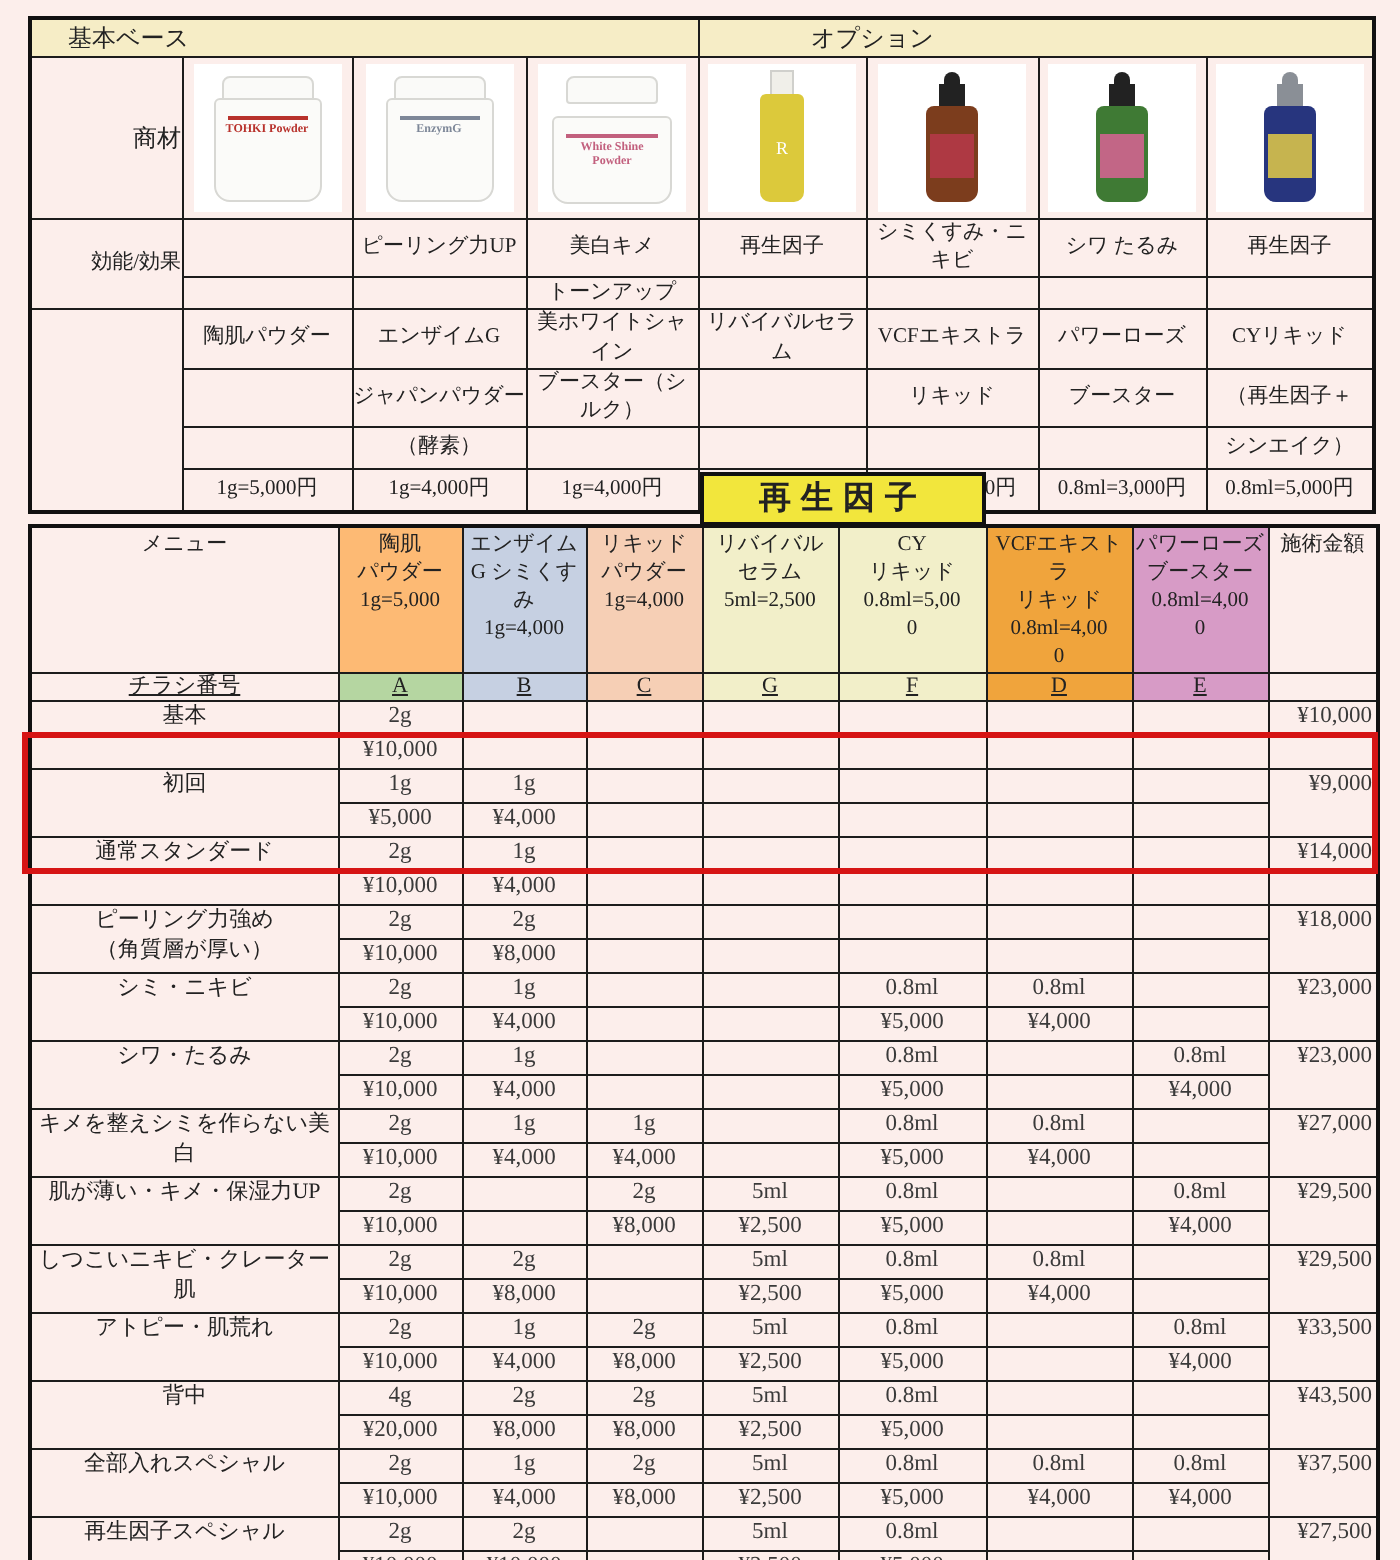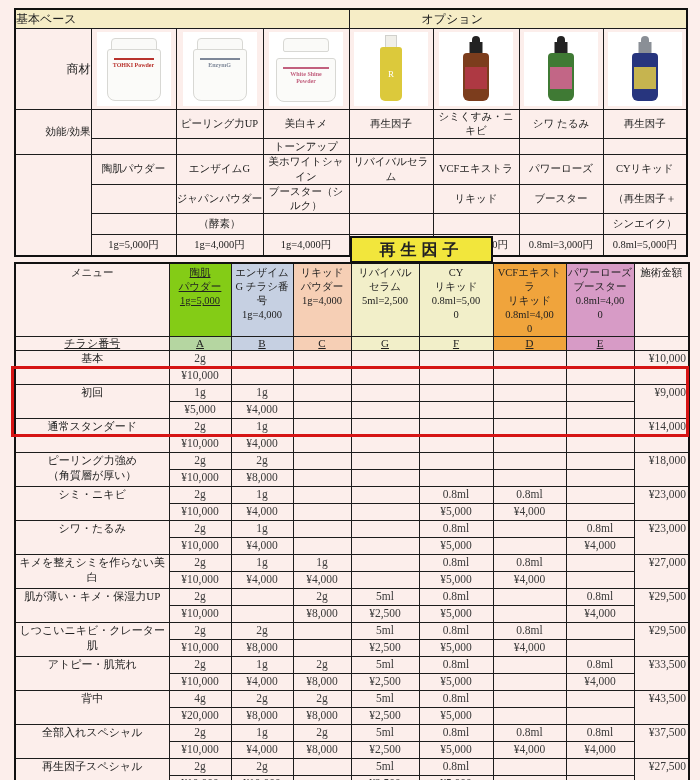--- a/index.html
+++ b/index.html
@@ -5,22 +5,22 @@
   html,body{margin:0;padding:0;width:700px;height:780px;overflow:hidden;
     background:#fceeeb;font-family:"Liberation Serif","DejaVu Serif",serif;color:#222;}
   .page{position:relative;width:700px;height:780px;}
   table{border-collapse:collapse;table-layout:fixed;}
   td{border:1px solid #1c1c1c;padding:0;text-align:center;overflow:hidden;
      font-size:11px;line-height:1.35;background:#fceeeb;}
 
   
   .top-table{position:absolute;left:14px;top:8px;width:672px;border:2px solid #111;}
   .title-row td{background:#f6edc6;height:18px;font-size:12px;}
-  .title-left{text-align:left;padding-left:0;}
-  .title-right{text-align:left;padding-left:72px;}
+  .title-left{text-align:left;padding-left:18px;}
+  .title-right{text-align:left;padding-left:56px;}
   .photo-row td{height:80px;}
   .rowlabel{font-size:12px;text-align:right;}
   .fx td{height:15px;font-size:10.5px;}
   .nm td{height:20px;font-size:10.5px;}
   .photo{width:74px;height:74px;background:#fff;margin:3px auto;position:relative;}
   .jar-lid{position:absolute;left:50%;transform:translateX(-50%);top:6px;width:44px;height:12px;
     background:#fafaf8;border:1px solid #d8d8d4;border-radius:4px 4px 2px 2px;}
   .jar-body{position:absolute;left:50%;transform:translateX(-50%);top:17px;width:52px;height:50px;
     background:#fbfbf9;border:1px solid #d8d8d4;border-radius:3px 3px 8px 8px;}
   .jar-body.short{top:26px;height:42px;width:58px;}
@@ -206,28 +206,28 @@
         <col style="width:58px">
       <col style="width:68px">
         <col style="width:74px">
         <col style="width:73px">
         <col style="width:68px">
       <col style="width:55px">
     </colgroup>
     <tbody id="bt-body">
         <tr class="bt-head">
           <td>メニュー</td>
-          <td style="background: #84cc16; text-decoration: underline;">
+          <td style="background: #fdba74;">
             <div>陶肌</div>
             <div>パウダー</div>
             <div>1g=5,000</div>
           </td>
           <td style="background: rgb(198, 208, 226);">
             <div>エンザイム</div>
-            <div>G チラシ番号</div>
+            <div>G シミくすみ</div>
             <div>1g=4,000</div>
           </td>
           <td style="background: rgb(246, 207, 181);">
             <div>リキッド</div>
             <div>パウダー</div>
             <div>1g=4,000</div>
           </td>
           <td style="background: rgb(242, 239, 201);">
             <div>リバイバル</div>
             <div>セラム</div>

